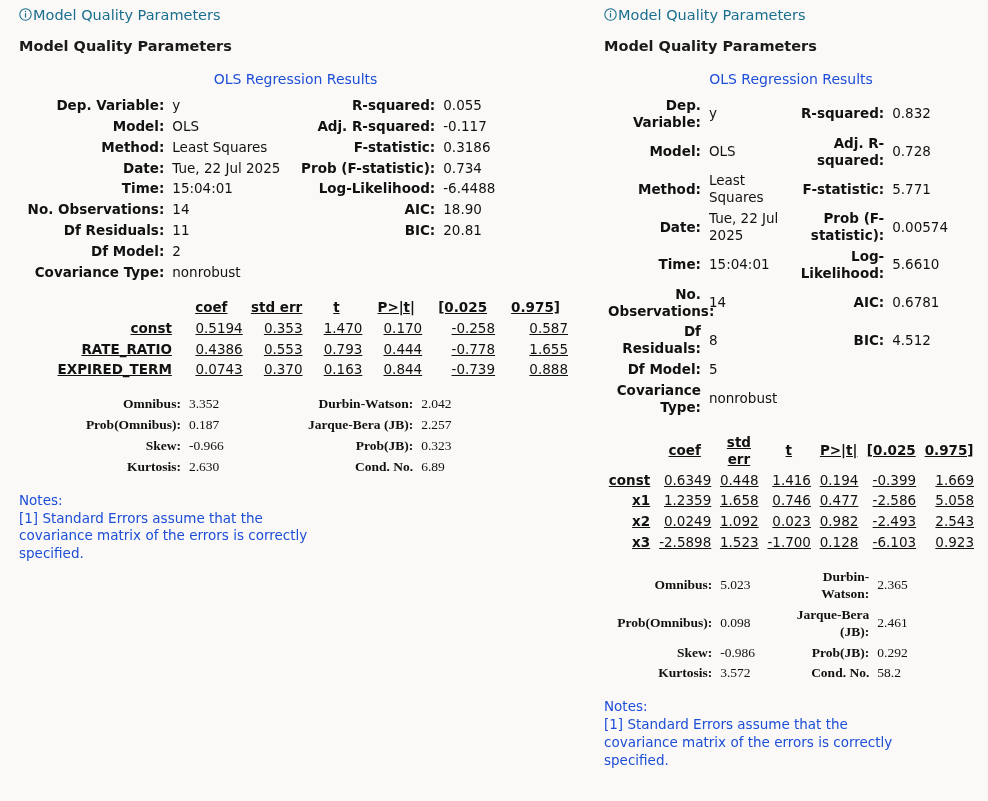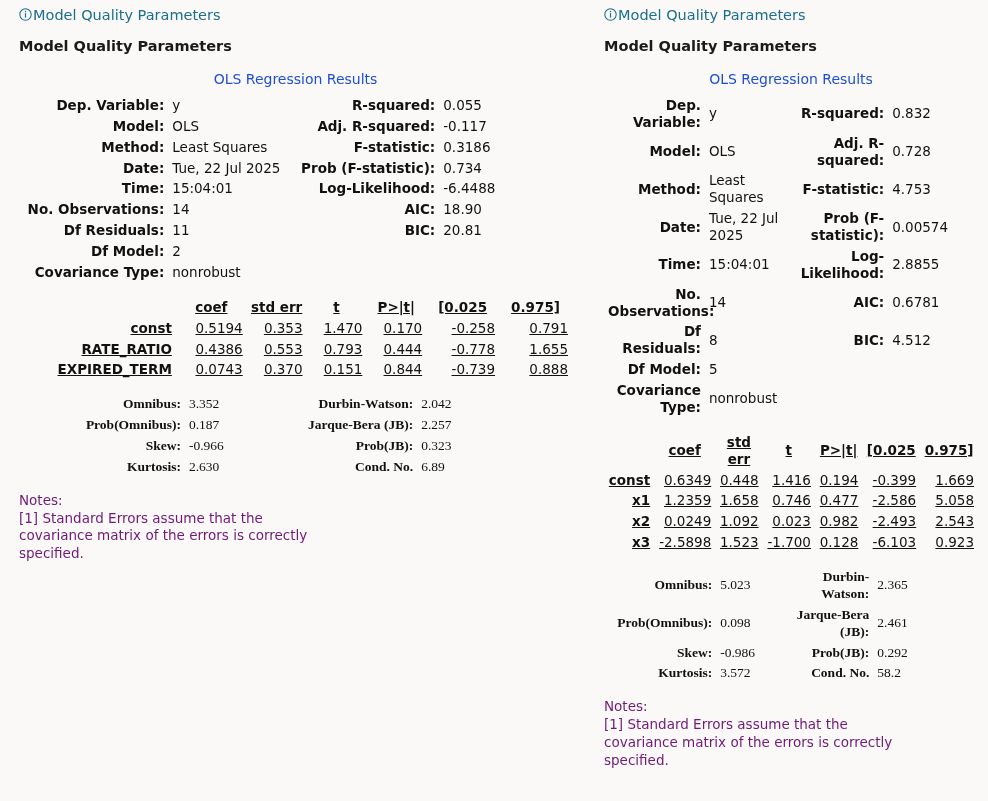--- a/index.html
+++ b/index.html
@@ -120,21 +120,21 @@
   .tbl-diag { width: 100%; table-layout: fixed; font-family: Liberation Serif, serif; }
   .tbl-diag col.d1 { width: 30%; }
   .tbl-diag col.d2 { width: 17%; }
   .tbl-diag col.d3 { width: 25%; }
   .tbl-diag col.d4 { width: 28%; }
   .tbl-diag td.num { text-align: left; }
 
   .notes {
     font-size: 13.5px;
     line-height: 1.32;
-    color: #701a75;
+    color: #1d4ed8;
     margin-top: 14px;
     max-width: 290px;
   }
   .notes .note-line { display: block; }
 
   .panel-right .notes { max-width: 300px; }
 </style>
 </head>
 <body>
 
@@ -235,36 +235,36 @@
             </tr>
           </thead>
           <tbody>
             <tr>
               <td class="rowname">const</td>
               <td class="num">0.5194</td>
               <td class="num">0.353</td>
               <td class="num">1.470</td>
               <td class="num">0.170</td>
               <td class="num">-0.258</td>
-              <td class="num">0.791</td>
+              <td class="num">0.587</td>
             </tr>
             <tr>
               <td class="rowname">RATE_RATIO</td>
               <td class="num">0.4386</td>
               <td class="num">0.553</td>
               <td class="num">0.793</td>
               <td class="num">0.444</td>
               <td class="num">-0.778</td>
               <td class="num">1.655</td>
             </tr>
             <tr>
               <td class="rowname">EXPIRED_TERM</td>
               <td class="num">0.0743</td>
               <td class="num">0.370</td>
-              <td class="num">0.151</td>
+              <td class="num">0.163</td>
               <td class="num">0.844</td>
               <td class="num">-0.739</td>
               <td class="num">0.888</td>
             </tr>
           </tbody>
         </table>
 
         <table class="ols tbl-diag" style="margin-top:14px;">
           <colgroup>
               <col class="d1">
@@ -342,33 +342,33 @@
             <tr>
               <td class="lbl">Model:</td>
               <td class="val">OLS</td>
               <td class="lbl">Adj. R-squared:</td>
               <td class="val">0.728</td>
             </tr>
             <tr>
               <td class="lbl">Method:</td>
               <td class="val">Least Squares</td>
               <td class="lbl">F-statistic:</td>
-              <td class="val">4.753</td>
+              <td class="val">5.771</td>
             </tr>
             <tr>
               <td class="lbl">Date:</td>
               <td class="val">Tue, 22 Jul 2025</td>
               <td class="lbl">Prob (F-statistic):</td>
               <td class="val">0.00574</td>
             </tr>
             <tr>
               <td class="lbl">Time:</td>
               <td class="val">15:04:01</td>
               <td class="lbl">Log-Likelihood:</td>
-              <td class="val">2.8855</td>
+              <td class="val">5.6610</td>
             </tr>
             <tr>
               <td class="lbl">No. Observations:</td>
               <td class="val">14</td>
               <td class="lbl">AIC:</td>
               <td class="val">0.6781</td>
             </tr>
             <tr>
               <td class="lbl">Df Residuals:</td>
               <td class="val">8</td>

